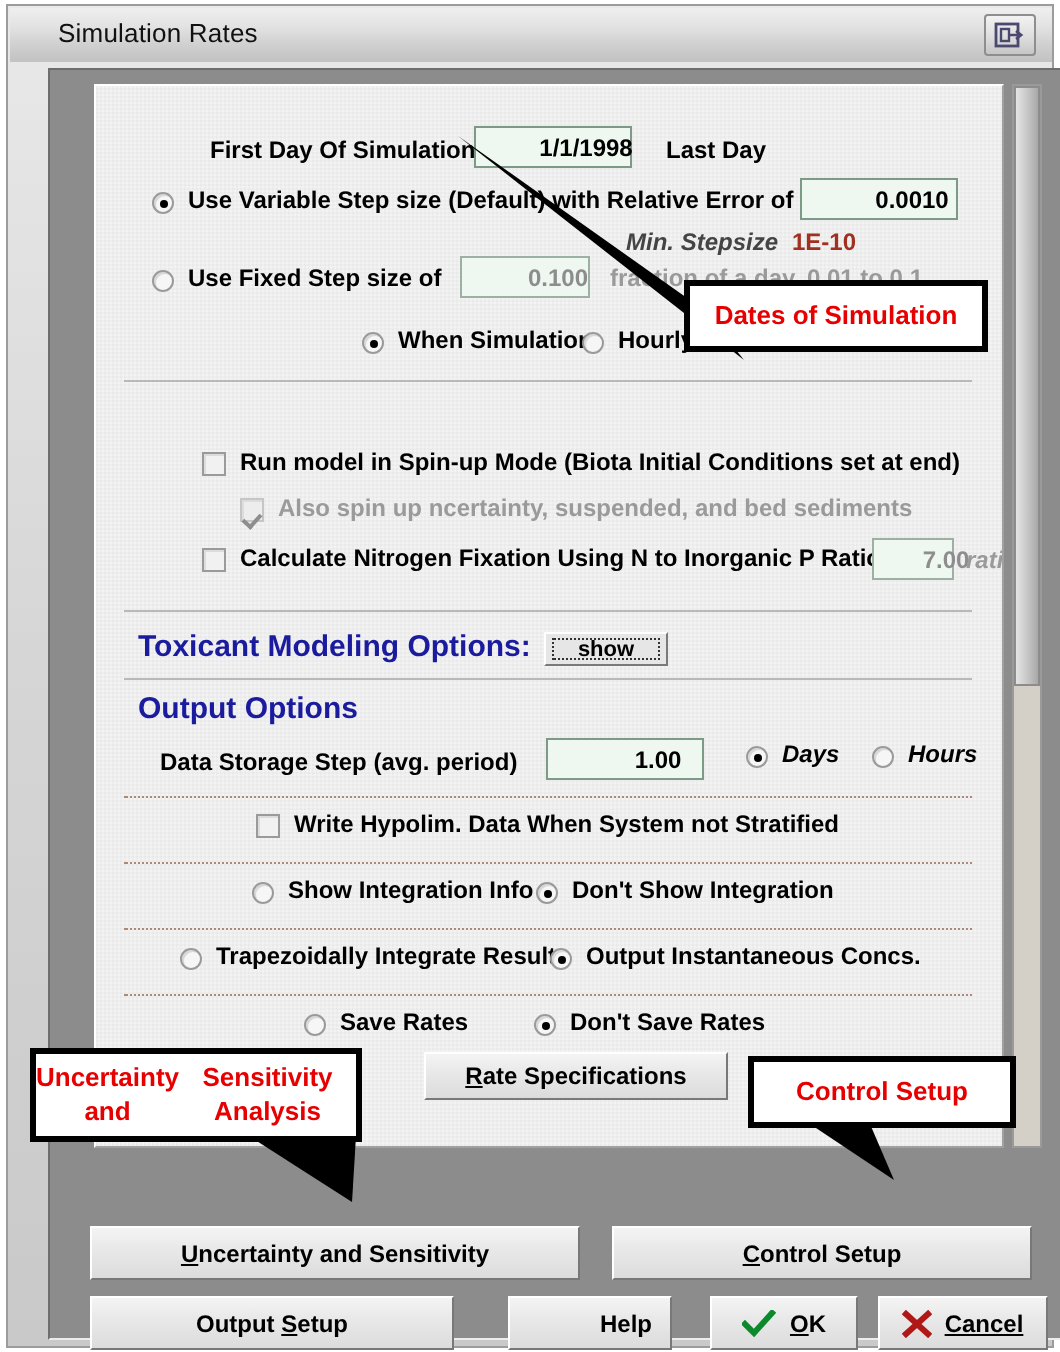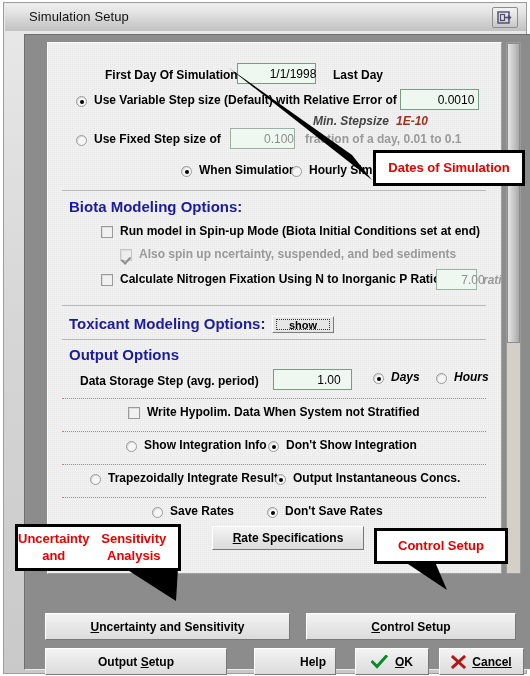--- a/index.html
+++ b/index.html
@@ -69,29 +69,29 @@
   .vthumb{
     position:absolute;left:0;top:0;width:13px;height:300px;
     background:linear-gradient(90deg,#e4e4e4 0%,#c8c8c8 50%,#a8a8a8 100%);
     border:1px solid #8c8c8c;box-sizing:border-box;
   }
 
   
   .lbl{position:absolute;font-size:12px;font-weight:bold;color:#000;white-space:nowrap;}
   .lbl-dim{position:absolute;font-size:12px;font-weight:bold;color:#9a9a9a;white-space:nowrap;}
   .lbl-ital{position:absolute;font-size:12px;font-style:italic;font-weight:bold;color:#444;white-space:nowrap;}
-  .lbl-red-ital{position:absolute;font-size:12px;font-style:italic;font-weight:bold;color:#a03020;white-space:nowrap;}
+  .lbl-red-ital{position:absolute;font-size:12px;font-weight:bold;color:#a03020;white-space:nowrap;}
   .sect{position:absolute;font-size:15px;font-weight:bold;color:#1b1b9e;white-space:nowrap;}
 
   .field{
     position:absolute;height:21px;
     background:#eef7f0;
     border:1px solid #7c9a86;
     box-sizing:border-box;
-    font-size:12px;font-weight:normal;color:#000;
+    font-size:12px;font-weight:bold;color:#000;
     display:flex;align-items:center;justify-content:center;padding-left:33px;
   }
   .field.dim{color:#8d8d8d;border-color:#9db0a4;}
 
   .radio{
     position:absolute;width:11px;height:11px;border-radius:50%;
     background:#f6f6f6;
     border:1px solid #9a9a9a;
     box-shadow:inset 1px 1px 0 #d8d8d8;
     box-sizing:border-box;
@@ -160,21 +160,21 @@
   .pointer{position:absolute;z-index:39;}
 </style>
 </head>
 <body>
 
 <div id="root">
 
   <div class="win">
 
     <div class="titlebar">
-      <div class="title-text">Simulation Setup</div>
+      <div class="title-text">Simulation Rates</div>
       <div class="title-btn">
         <svg width="16" height="14" viewBox="0 0 16 14">
           <rect x="1" y="1" width="11" height="11" fill="none" stroke="#4a4a70" stroke-width="1.4"></rect>
           <rect x="3.5" y="3.5" width="4" height="6" fill="none" stroke="#4a4a70" stroke-width="1.2"></rect>
           <path d="M8 6.5 H13 M11 4.5 L13.6 6.5 L11 8.5" fill="none" stroke="#4a4a70" stroke-width="1.3"></path>
         </svg>
       </div>
     </div>
 
     <div class="client">
@@ -198,21 +198,20 @@
         <div class="field dim" style="left:182px;top:85px;width:65px;">0.100</div>
         <div class="lbl-dim" style="left:257px;top:89px;">fraction of a day, 0.01 to 0.1</div>
 
         <div class="radio on" style="left:133px;top:123px;"></div>
         <div class="lbl" style="left:151px;top:120px;">When Simulation</div>
         <div class="radio" style="left:243px;top:123px;"></div>
         <div class="lbl" style="left:261px;top:120px;">Hourly Simulation</div>
 
         <div class="hr" style="left:14px;top:147px;width:424px;"></div>
 
-        <div class="sect" style="left:21px;top:155px;">Biota Modeling Options:</div>
 
         <div class="cbox" style="left:53px;top:183px;"></div>
         <div class="lbl" style="left:72px;top:181px;">Run model in Spin-up Mode (Biota Initial Conditions set at end)</div>
 
         <div class="cbox dim checked" style="left:72px;top:206px;"></div>
         <div class="lbl-dim" style="left:91px;top:204px;">Also spin up ncertainty, suspended, and bed sediments</div>
 
         <div class="cbox" style="left:53px;top:231px;"></div>
         <div class="lbl" style="left:72px;top:229px;">Calculate Nitrogen Fixation Using N to Inorganic P Ratio</div>
         <div class="field dim" style="left:388px;top:226px;width:41px;">7.00</div>
@@ -307,21 +306,21 @@
         </svg>
         <span>Cancel</span>
       </div>
 
     </div>
   </div>
 
   <svg class="pointer" style="left:0;top:0;width:530px;height:676px;">
     <polygon points="229,68 352,155 372,180" fill="#000"></polygon>
   </svg>
-  <div class="callout" style="left:342px;top:150px;width:152px;height:36px;margin-left:31px;">
+  <div class="callout" style="left:342px;top:140px;width:152px;height:36px;">
     <span>Dates of Simulation</span>
   </div>
 
   <svg class="pointer" style="left:0;top:0;width:530px;height:676px;">
     <polygon points="112,560 178,568 176,601" fill="#000"></polygon>
   </svg>
   <div class="callout" style="left:15px;top:524px;width:166px;height:47px;flex-direction:row;">
     <span>Uncertainty and</span>
     <span>Sensitivity Analysis</span>
   </div>

